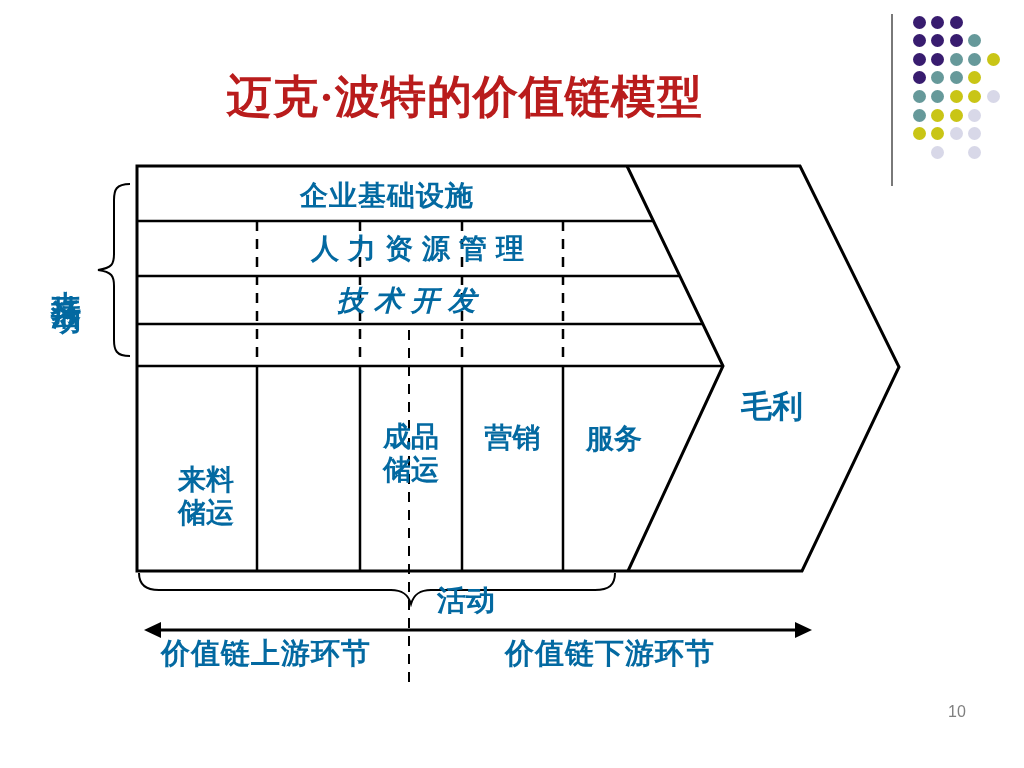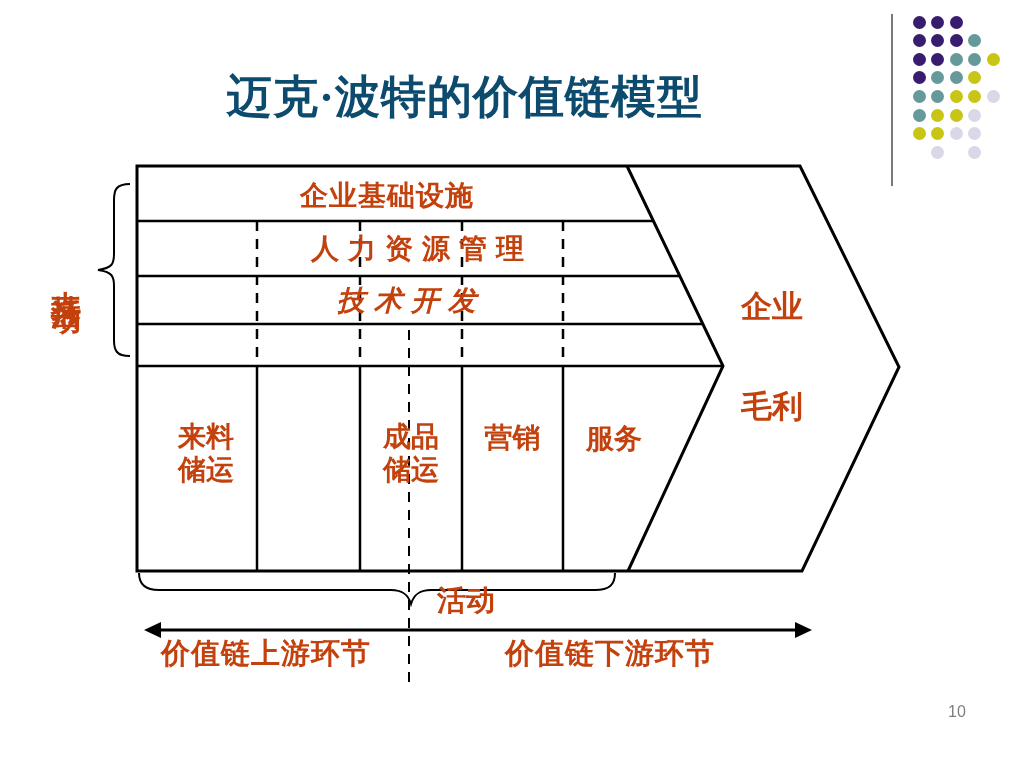--- a/index.html
+++ b/index.html
@@ -1,38 +1,38 @@
 <!DOCTYPE html>
 <html><head>
 <meta charset="utf-8">
 <style>
   html,body{margin:0;padding:0;background:#888;}
   .slide{
     position:relative;width:1024px;height:768px;background:#ffffff;
     overflow:hidden;margin:0 auto;
     font-family:"Liberation Serif","DejaVu Serif",serif;color:#000;
   }
-  .txt{position:absolute;text-align:center;color:#c2410c;
+  .txt{position:absolute;text-align:center;color:#0369a1;
        font-family:"Liberation Serif","DejaVu Serif",serif;}
   .slide-title{
     left:140px;top:66px;width:650px;height:62px;line-height:62px;
-    font-size:45px;font-weight:700;letter-spacing:1px;color:#0c4a6e;
+    font-size:45px;font-weight:700;letter-spacing:1px;color:#b91c1c;
   }
   .support-label{
     left:49px;top:201px;width:34px;height:150px;
     writing-mode:vertical-rl;text-orientation:upright;
     font-size:30px;font-weight:700;letter-spacing:5px;line-height:34px;
   }
   .row-label{height:32px;line-height:32px;font-size:28px;font-weight:600;letter-spacing:1px;}
   .row1{left:187px;top:180px;width:400px;}
   .row2{left:218px;top:233px;width:400px;}
   .row3{left:207px;top:285px;width:400px;font-style:italic;}
   .row4{left:207px;top:331px;width:400px;}
   .cell{top:420px;font-size:28px;font-weight:600;line-height:33px;white-space:pre-line;}
-  .cell1{left:138px;width:136px;}
+  .cell1{left:138px;width:136px;margin-top:43px;}
   .cell2{left:258px;width:101px;}
   .cell3{left:361px;width:100px;}
   .cell4{left:463px;width:99px;top:421px;font-family:Liberation Serif, serif;}
   .cell5{left:564px;width:100px;top:422px;}
   .margin-line{font-size:31px;font-weight:600;width:120px;height:34px;line-height:34px;}
   .margin1{left:712px;top:290px;}
   .margin2{left:712px;top:390px;}
   .base-label{top:585px;width:120px;height:30px;line-height:30px;font-size:29px;font-weight:700;}
   .base-left{left:273px;}
   .base-right{left:406px;}
@@ -139,21 +139,20 @@
   <div class="txt row-label row2">人 力 资 源 管 理</div>
   <div class="txt row-label row3">技 术 开 发</div>
 
   <div class="txt cell cell1">来料
 储运</div>
   <div class="txt cell cell3">成品
 储运</div>
   <div class="txt cell cell4">营销</div>
   <div class="txt cell cell5">服务</div>
 
-  <div class="txt margin-line margin1">企业</div>
   <div class="txt margin-line margin2">毛利</div>
 
   <div class="txt base-label base-right">活动</div>
 
   <div class="txt stream-label upstream">价值链上游环节</div>
   <div class="txt stream-label downstream">价值链下游环节</div>
 
   <div class="txt page-number">10</div>
 </div>
 

